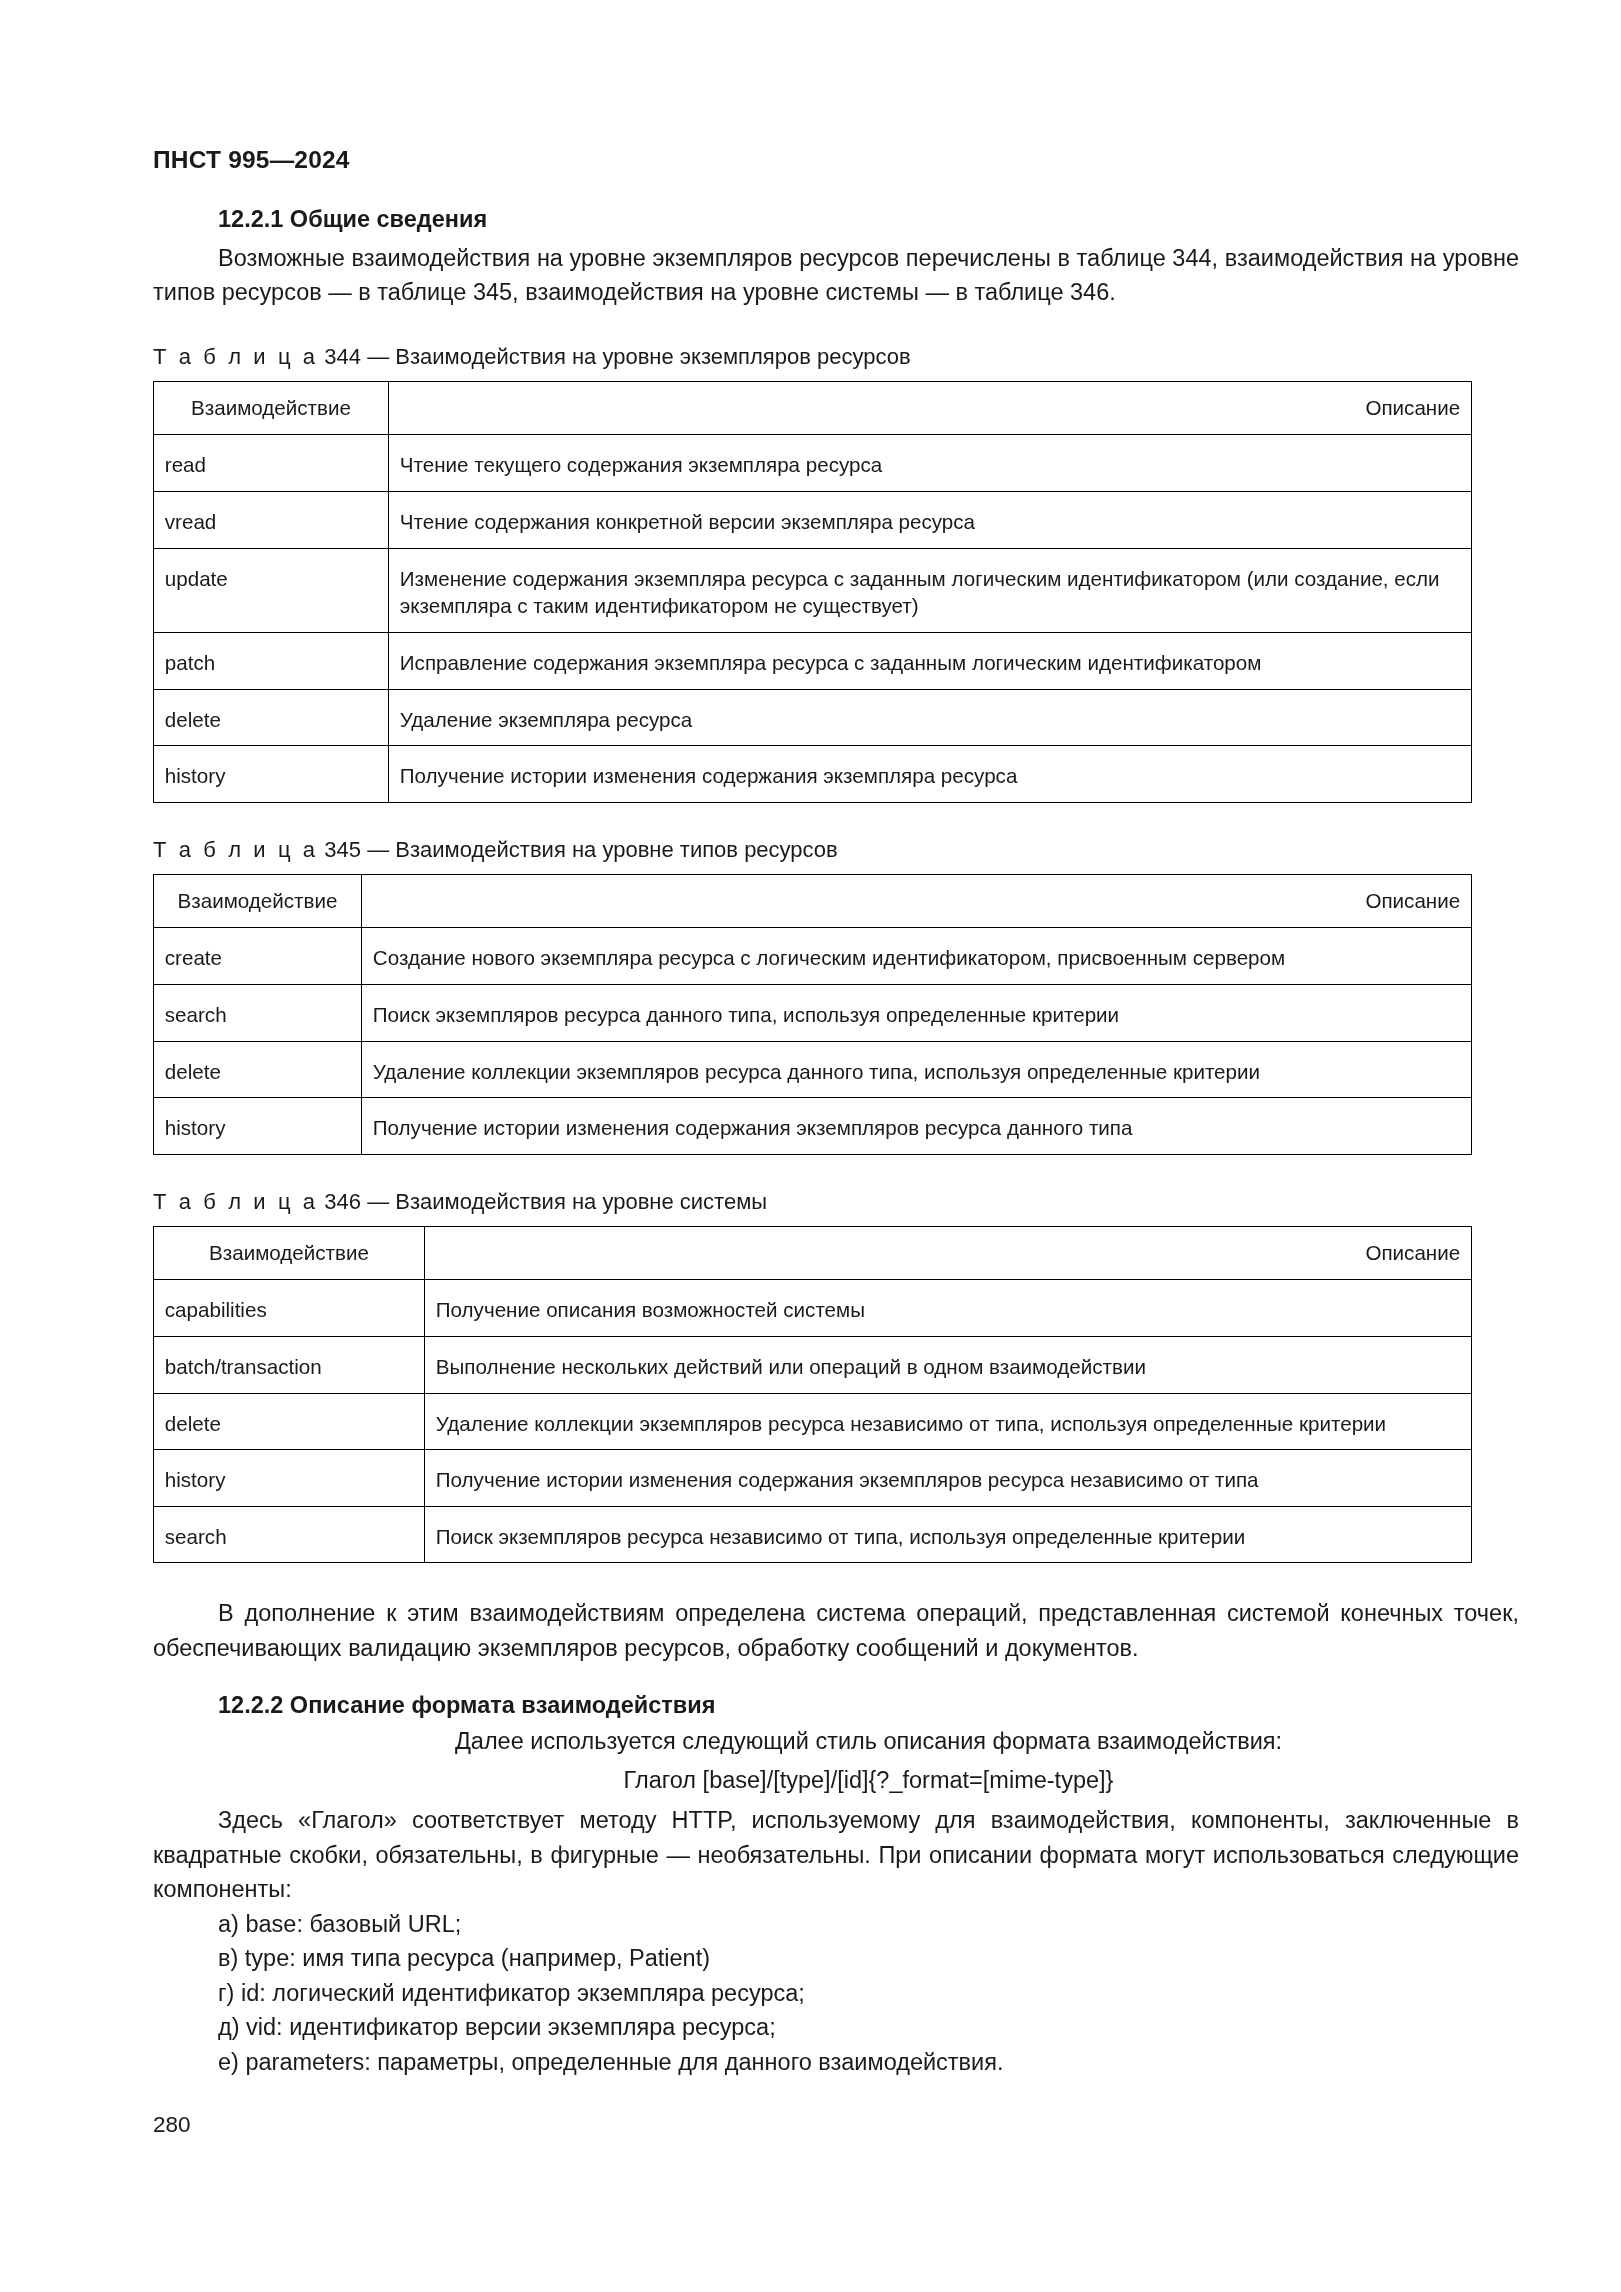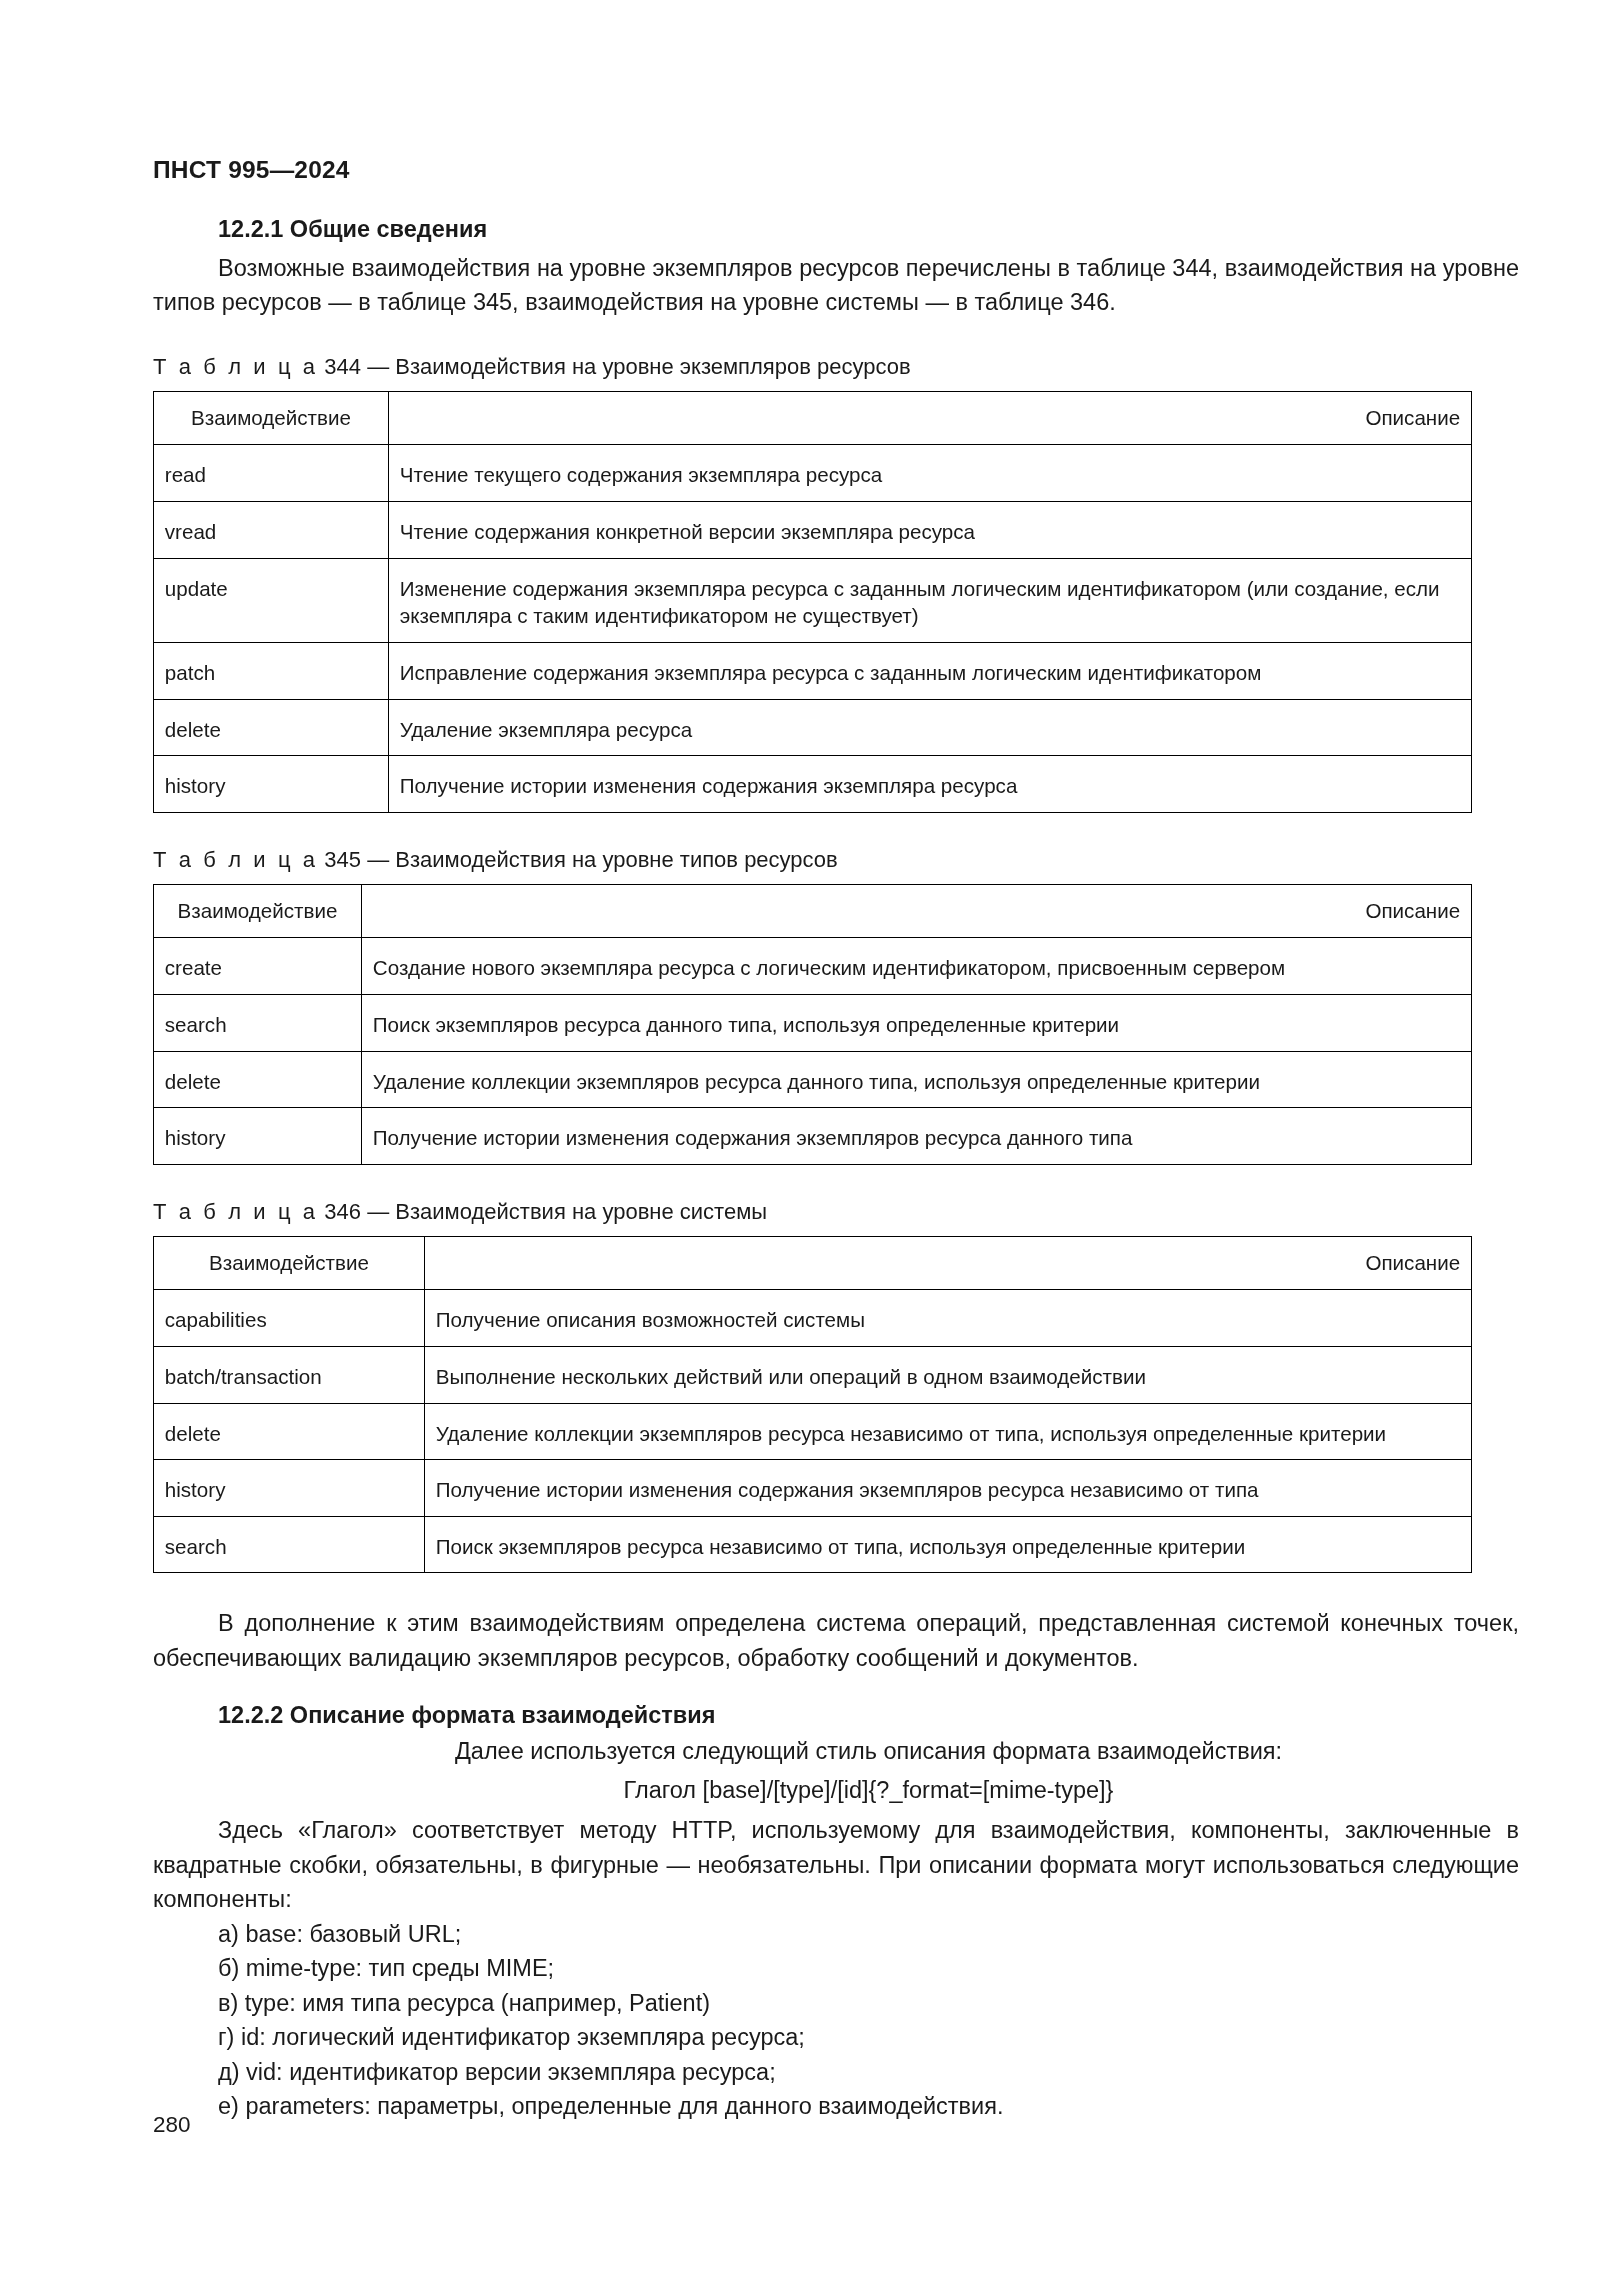--- a/index.html
+++ b/index.html
@@ -17,21 +17,21 @@
     width: 1621px;
     height: 2293px;
     margin: 0 auto;
     background: #ffffff;
     box-sizing: border-box;
     overflow: hidden;
   }
   .content {
     position: absolute;
     left: 153px;
-    top: 10px;
+    top: 0;
     width: 1366px;
   }
 
   
   .running-head {
     font-size: 24.5px;
     font-weight: bold;
     letter-spacing: 0.2px;
     margin-top: 145px;
     margin-bottom: 0;
@@ -256,21 +256,20 @@
     <h3 class="h-sub h-22">12.2.2 Описание формата взаимодействия</h3>
 
     <p class="plain">Далее используется следующий стиль описания формата взаимодействия:</p>
 
     <p class="plain">Глагол [base]/[type]/[id]{?_format=[mime-type]}</p>
 
     <p class="body indent">Здесь «Глагол» соответствует методу HTTP, используемому для взаимодействия, компоненты, заключенные в квадратные скобки, обязательны, в фигурные — необязательны. При описании формата могут использоваться следующие компоненты:</p>
 
     <div id="components-host">
         <p class="list-item">а) base: базовый URL;</p>
-        <p class="list-item">б) mime-type: тип среды MIME;</p>
         <p class="list-item">в) type: имя типа ресурса (например, Patient)</p>
         <p class="list-item">г) id: логический идентификатор экземпляра ресурса;</p>
         <p class="list-item">д) vid: идентификатор версии экземпляра ресурса;</p>
         <p class="list-item">е) parameters: параметры, определенные для данного взаимодействия.</p>
       </div>
 
   </div>
 
   <div class="page-number">280</div>
 </div>

